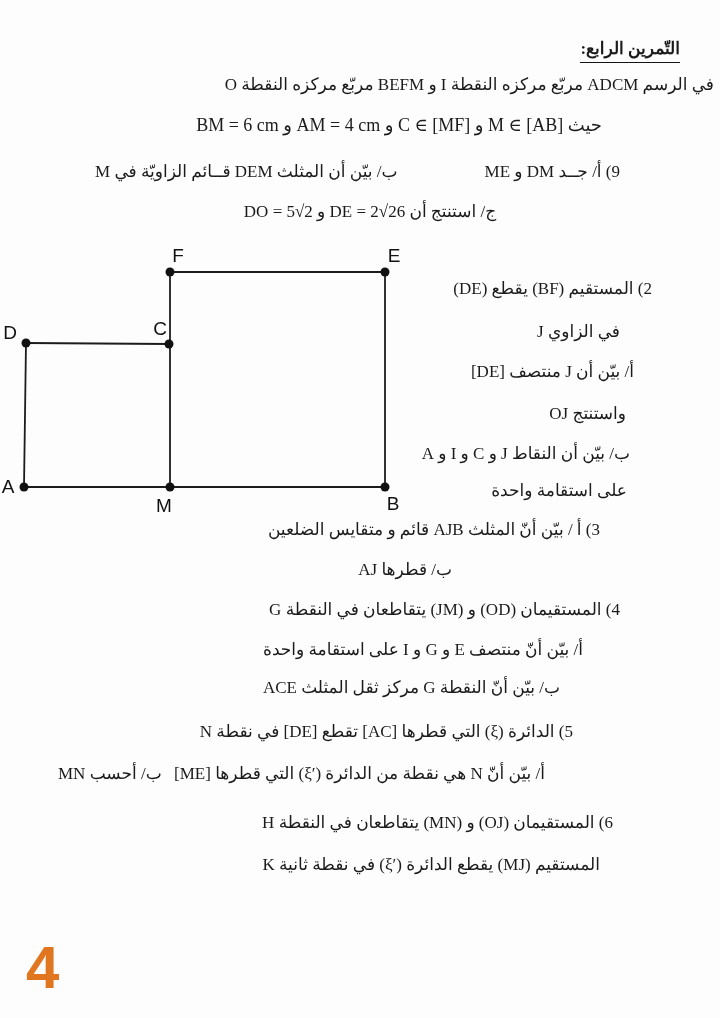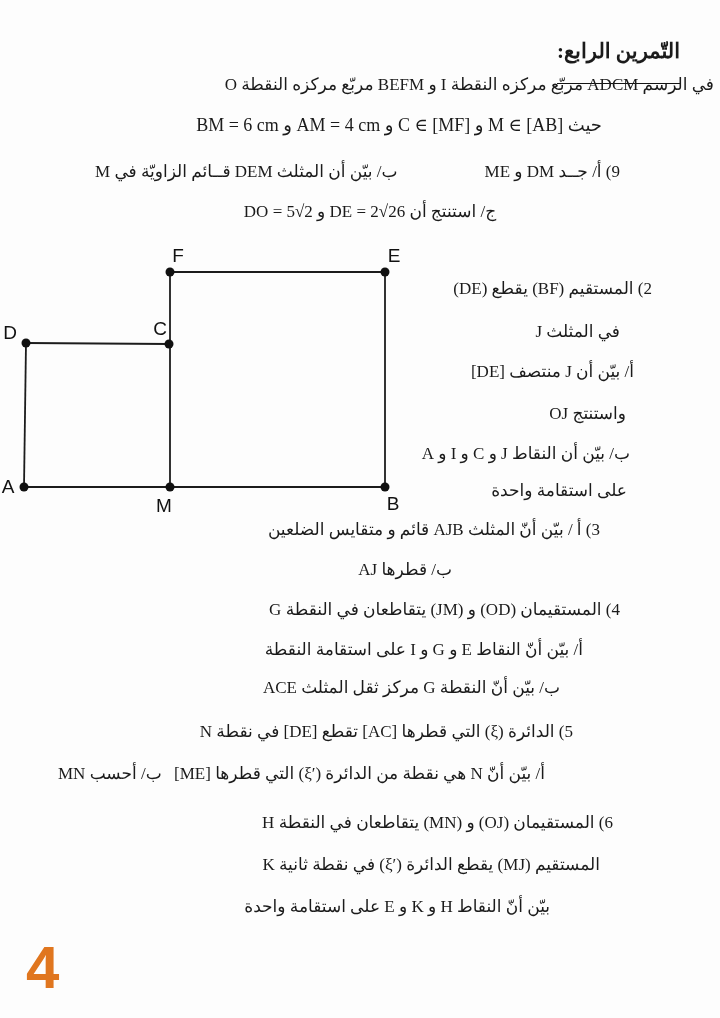--- a/index.html
+++ b/index.html
@@ -3,22 +3,22 @@
 <meta charset="utf-8">
 <style>
   html,body{margin:0;padding:0;background:#e8e8e8;}
   .sheet{
     position:relative;width:720px;height:1018px;margin:0 auto;
     background:#fdfdfd;color:#1b1b1b;overflow:hidden;direction:rtl;
     font-family:"Liberation Serif","DejaVu Serif",serif;
   }
   .abs{position:absolute;font-size:17px;white-space:nowrap;line-height:1.3;}
   .title{
-    font-weight:bold;font-size:21px;
-    border-bottom:1.6px solid #141414;padding-bottom:18px;
+    font-weight:bold;font-size:17px;
+    border-bottom:1.6px solid #141414;padding-bottom:2px;
   }
   .flexrow{display:flex;justify-content:space-between;align-items:baseline;}
   .centerline{text-align:center;}
   .pagenum{
     font-family:"Liberation Sans","DejaVu Sans",sans-serif;
     font-size:60px;font-weight:bold;line-height:1;
   }
   #figure{position:absolute;left:0;top:243px;}
   #figure text{
     font-family:"Liberation Sans","DejaVu Sans",sans-serif;
@@ -60,38 +60,37 @@
       <text x="160" y="87" text-anchor="middle" dominant-baseline="middle">C</text>
       <circle cx="24" cy="244" r="4.5"></circle>
       <text x="8" y="245" text-anchor="middle" dominant-baseline="middle">A</text>
       <circle cx="170" cy="244" r="4.5"></circle>
       <text x="164" y="264" text-anchor="middle" dominant-baseline="middle">M</text>
       <circle cx="385" cy="244" r="4.5"></circle>
       <text x="393" y="262" text-anchor="middle" dominant-baseline="middle">B</text>
     </svg>
 
   <div class="abs" style="top:278px;right:68px;">2) المستقيم ⁦(BF)⁩ يقطع ⁦(DE)⁩</div>
-  <div class="abs" style="top:321px;right:100px;">في المثلث J</div>
+  <div class="abs" style="top:321px;right:100px;">في الزاوي J</div>
   <div class="abs" style="top:361px;right:86px;">أ/ بيّن أن J منتصف ⁦[DE]⁩</div>
   <div class="abs" style="top:403px;right:94px;">واستنتج OJ</div>
   <div class="abs" style="top:480px;right:93px;">على استقامة واحدة</div>
   <div class="abs" style="top:443px;right:90px;">ب/ بيّن أن النقاط J و C و I و A</div>
 
   <div class="abs" style="top:519px;right:120px;margin-left:17px;">3) أ / بيّن أنّ المثلث AJB قائم و متقايس الضلعين</div>
   <div class="abs" style="top:559px;right:268px;">ب/ قطرها AJ</div>
 
   <div class="abs" style="top:599px;right:100px;">4) المستقيمان ⁦(OD)⁩ و ⁦(JM)⁩ يتقاطعان في النقطة G</div>
-  <div class="abs" style="top:639px;right:137px;">أ/ بيّن أنّ النقاط E و G و I على استقامة النقطة</div>
+  <div class="abs" style="top:639px;right:137px;">أ/ بيّن أنّ منتصف E و G و I على استقامة واحدة</div>
   <div class="abs" style="top:677px;right:160px;font-family:Liberation Serif, serif;">ب/ بيّن أنّ النقطة G مركز ثقل المثلث ACE</div>
 
   <div class="abs" style="top:721px;right:147px;">5) الدائرة ⁦(ξ)⁩ التي قطرها ⁦[AC]⁩ تقطع ⁦[DE]⁩ في نقطة N</div>
   <div class="abs flexrow" style="top:763px;right:175px;left:58px;">
     <span>أ/ بيّن أنّ N هي نقطة من الدائرة ⁦(ξ′)⁩ التي قطرها ⁦[ME]⁩</span>
     <span>ب/ أحسب MN</span>
   </div>
 
   <div class="abs" style="top:812px;right:107px;">6) المستقيمان ⁦(OJ)⁩ و ⁦(MN)⁩ يتقاطعان في النقطة H</div>
   <div class="abs" style="top:854px;right:120px;">المستقيم ⁦(MJ)⁩ يقطع الدائرة ⁦(ξ′)⁩ في نقطة ثانية K</div>
-  <div class="abs" style="top:896px;right:170px;">بيّن أنّ النقاط H و K و E على استقامة واحدة</div>
 
   <div class="abs pagenum" style="top: 938px; left: 26px; right: auto; color: rgb(224, 118, 31);">4</div>
 
 </div>
 
 </body></html>

